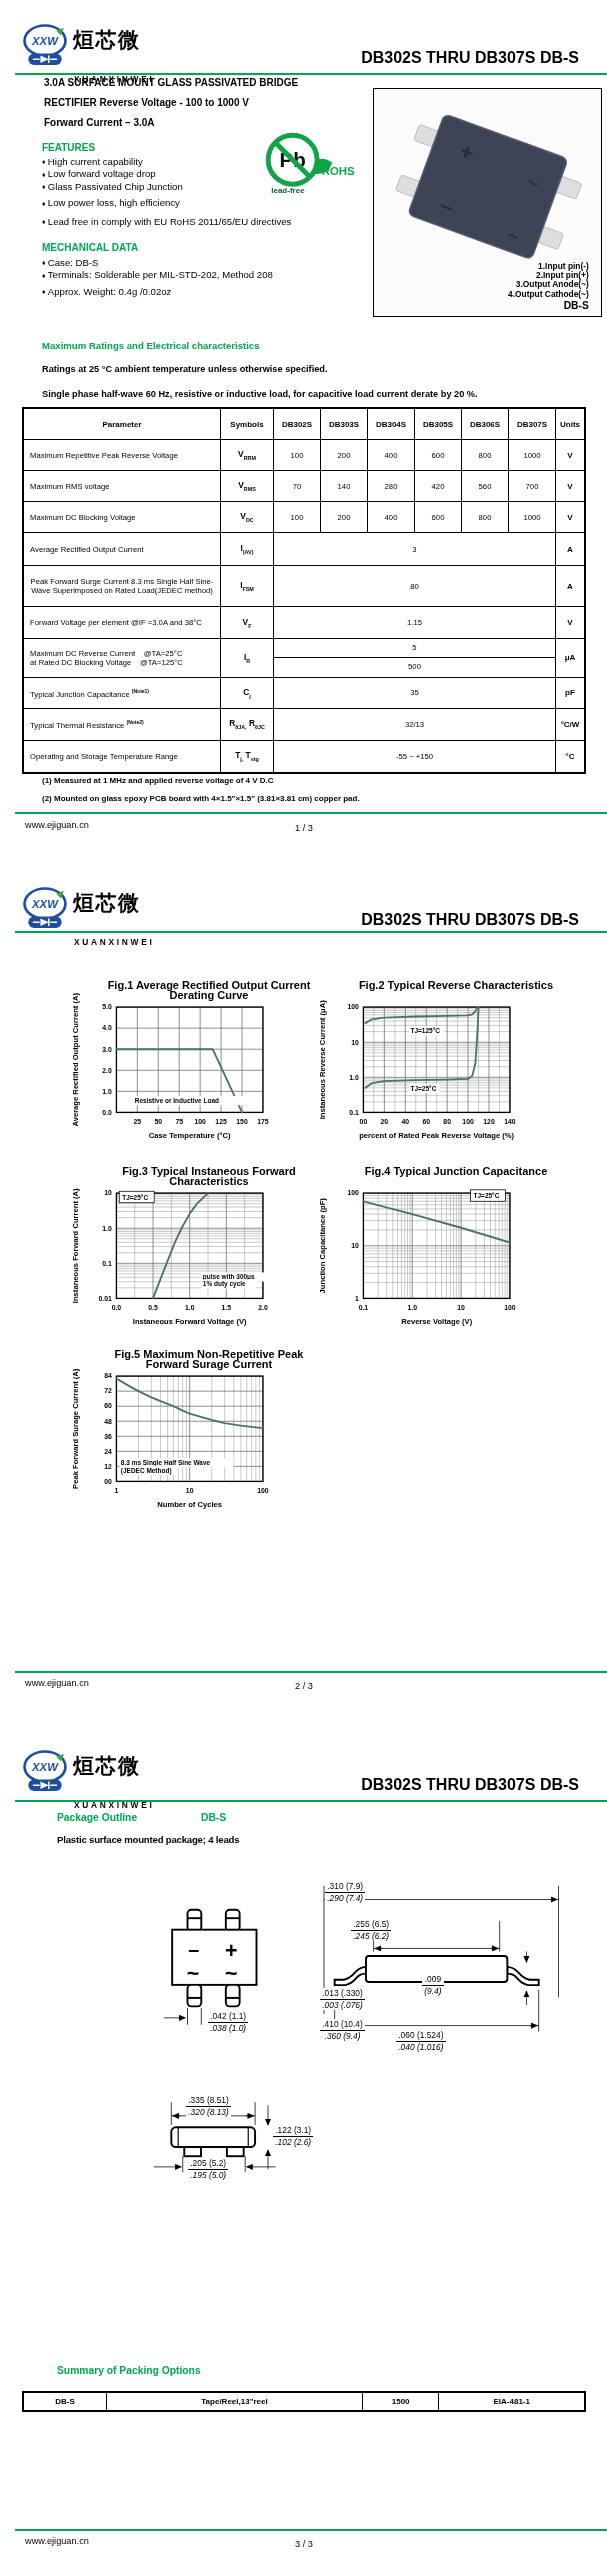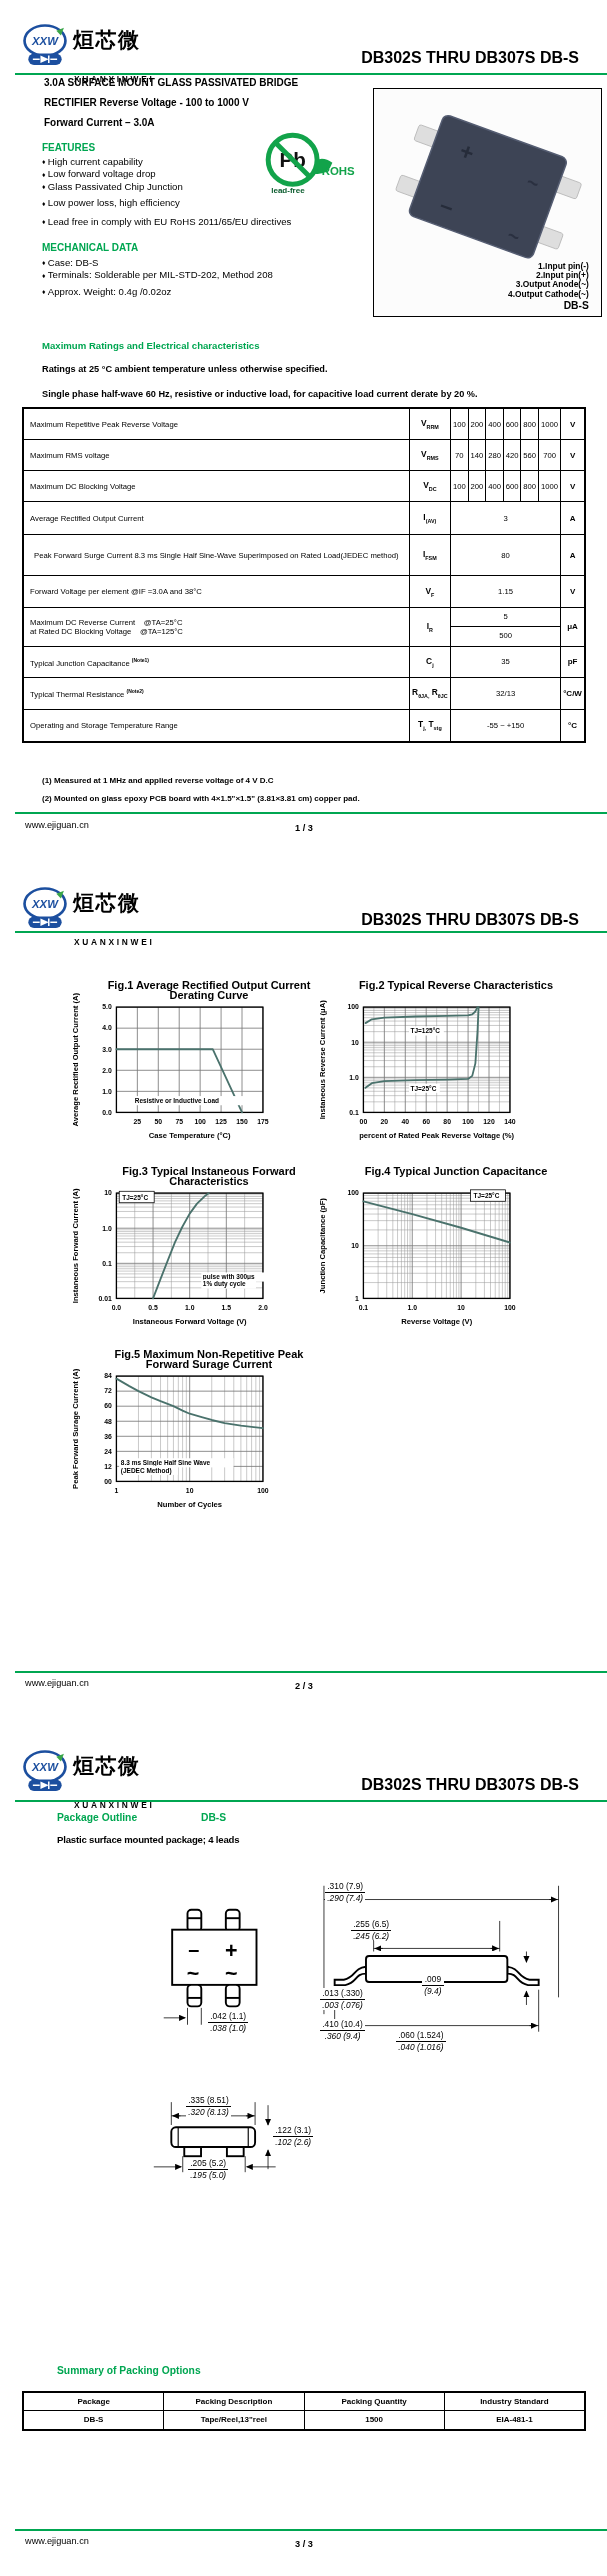--- a/index.html
+++ b/index.html
@@ -24,21 +24,21 @@
   table.specs th{font-size:8px;font-weight:bold;}
   table.specs .pc{text-align:left;padding-left:6.1px;}
   table.specs .pcc{text-align:center;}
   table.specs .sym{font-weight:bold;font-size:8.4px;}
   table.specs .sym sub{font-size:5.4px;}
   table.specs .unit{font-weight:bold;font-size:8px;}
   .half{height:18.4px;line-height:18.4px;}
   .half.b2{border-top:0.8px solid #000;}
   .note{position:absolute;left:42px;font-size:8px;font-weight:bold;}
   .site{position:absolute;left:25px;font-size:9.2px;}
-  .pgnum{position:absolute;left:0;width:608px;text-align:center;font-size:9.2px;font-weight:bold;}
+  .pgnum{position:absolute;left:0;width:608px;text-align:center;font-size:9.2px;font-weight:normal;}
   .fig{position:absolute;width:253px;}
   .fig-title{height:21.4px;text-align:center;font-size:11px;font-weight:bold;line-height:10px;padding-left:31px;}
   .fig-title span{display:block;}
   svg{overflow:visible;}
   .tick{font:bold 9px "Liberation Sans",sans-serif;}
   .axlabel{font:bold 10px "Liberation Sans",sans-serif;}
   .anno{font:bold 8.5px "Liberation Sans",sans-serif;}
   .dim{position:absolute;text-align:center;font-size:8.4px;line-height:10.7px;background:#fff;z-index:3;}
   .dim .t{display:block;border-bottom:0.8px solid #000;padding:0 2.3px;}
   .dim .b{display:block;padding:0 2.3px;font-style:italic;}
@@ -122,20 +122,31 @@
   </div>
   <div class="pkgcase">DB-S</div>
 </div>
 
 <div class="g-head" style="left:42px;top:340px;font-size:9.6px">Maximum Ratings and Electrical characteristics</div>
 <div class="rt" style="top:364px">Ratings at 25 °C ambient temperature unless otherwise specified.</div>
 <div class="rt" style="top:389px">Single phase half-wave 60 Hz, resistive or inductive load, for capacitive load current derate by 20 %.</div>
 
 <table class="specs">
   <tbody>
+      <tr style="height:31px">
+    <th style="width:193px">Parameter</th>
+    <th style="width:49px">Symbols</th>
+    <th style="width:43px">DB302S</th>
+    <th style="width:43px">DB303S</th>
+    <th style="width:43px">DB304S</th>
+    <th style="width:43px">DB305S</th>
+    <th style="width:43px">DB306S</th>
+    <th style="width:43px">DB307S</th>
+    <th>Units</th>
+  </tr>
   <tr style="height:31px">
     <td class="pc">Maximum Repetitive Peak Reverse Voltage</td>
     <td class="sym"><span>V</span><sub>RRM</sub></td>
     <td>100</td>
     <td>200</td>
     <td>400</td>
     <td>600</td>
     <td>800</td>
     <td>1000</td>
     <td class="unit">V</td>
@@ -689,26 +700,20 @@
     <span class="b">.102 (2.6)</span>
   </div>
 <div class="dim" style="left:188px;top:2158px">
     <span class="t">.205 (5.2)</span>
     <span class="b">.195 (5.0)</span>
   </div>
 
 <div class="ol-head" style="left:57px;top:2365px">Summary of Packing Options</div>
 <table class="pack">
   <tbody>
-      <tr>
-    <th style="width:25%">Package</th>
-    <th style="width:25%">Packing Description</th>
-    <th style="width:25%">Packing Quantity</th>
-    <th style="width:25%">Industry Standard</th>
-  </tr>
   <tr>
     <td>DB-S</td>
     <td>Tape/Reel,13"reel</td>
     <td>1500</td>
     <td>EIA-481-1</td>
   </tr>
 </tbody>
   </table>
 
 <div class="rule" style="top:2529px"></div>

